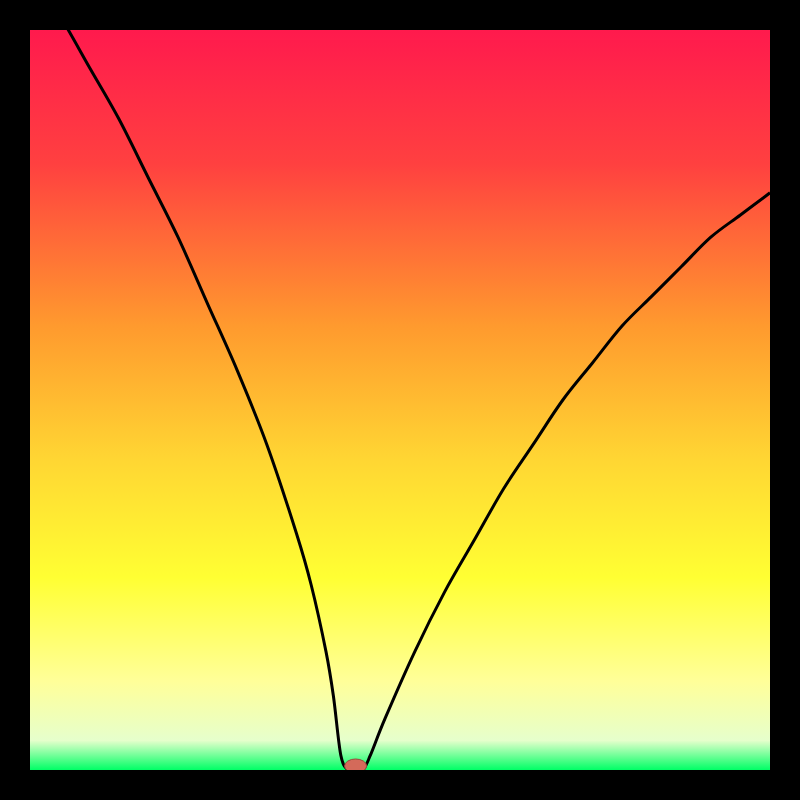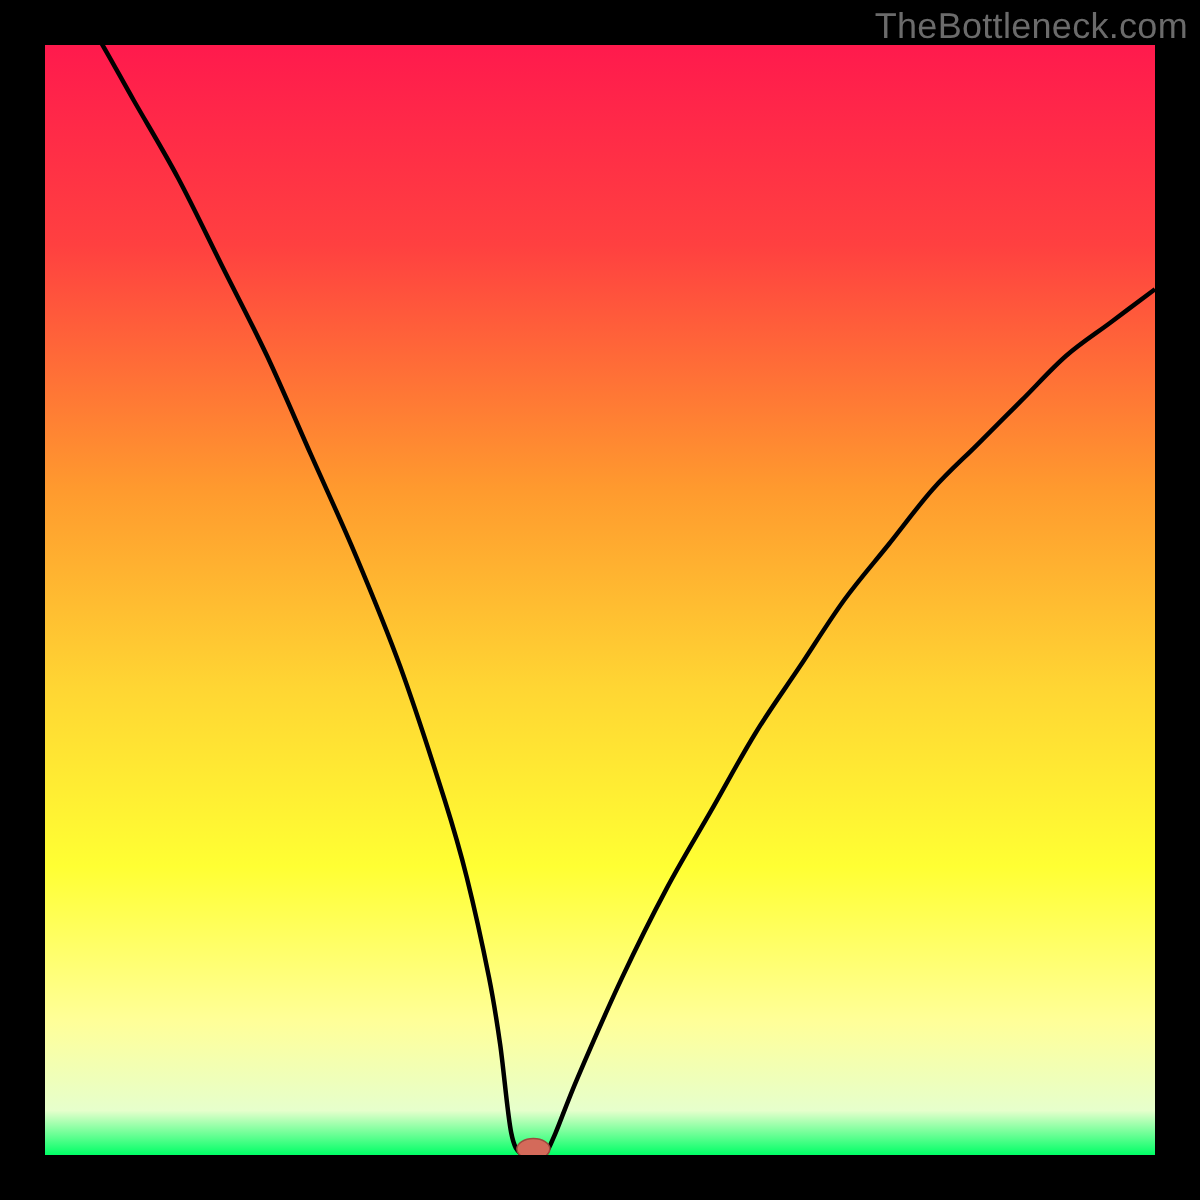--- a/index.html
+++ b/index.html
@@ -37,21 +37,20 @@
   }
   svg {
     display: block;
   }
 </style>
 </head>
 <body>
 
 <div class="frame">
 
-  <div class="watermark">TheBottleneck.com</div>
 
   <div class="plot-area">
     <svg id="chart-svg" width="740" height="740" viewBox="0 0 740 740" preserveAspectRatio="none">
       <defs>
         <linearGradient id="bg-grad" x1="0" y1="0" x2="0" y2="1">
             <stop offset="0%" stop-color="#ff1a4d"></stop>
             <stop offset="18%" stop-color="#ff4040"></stop>
             <stop offset="40%" stop-color="#ff9a2e"></stop>
             <stop offset="57.99999999999999%" stop-color="#ffd633"></stop>
             <stop offset="74%" stop-color="#ffff33"></stop>

